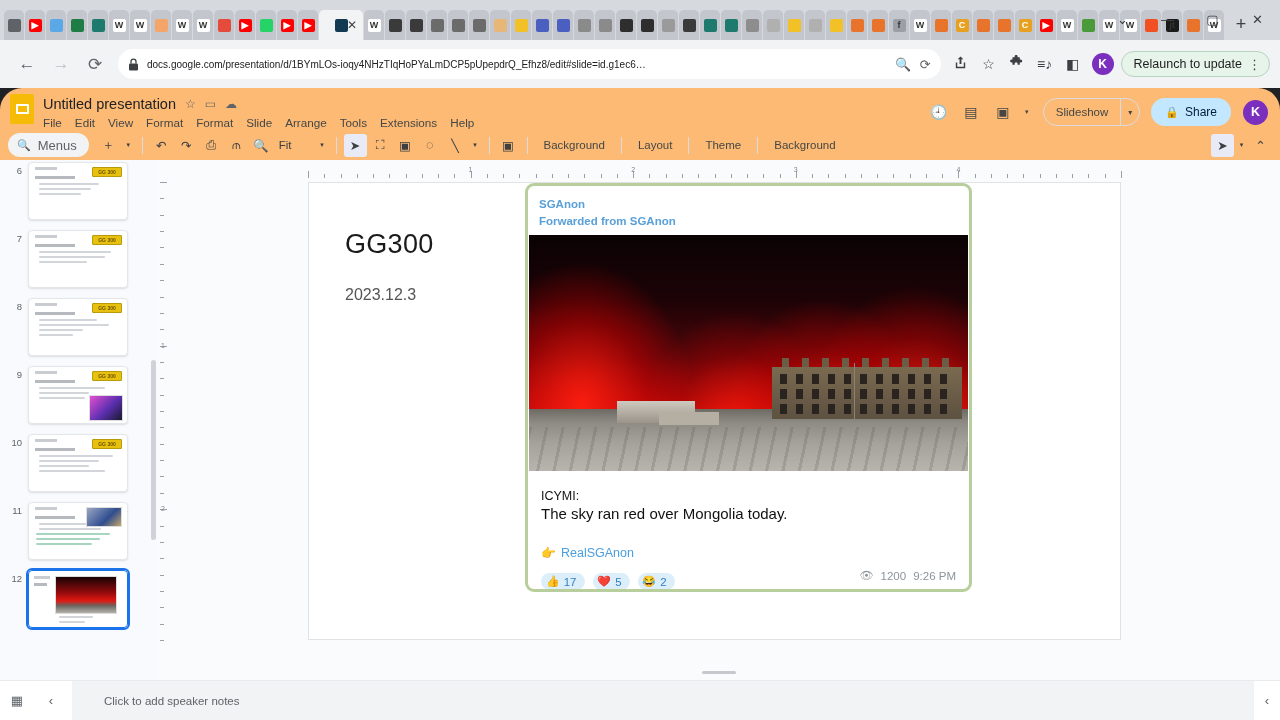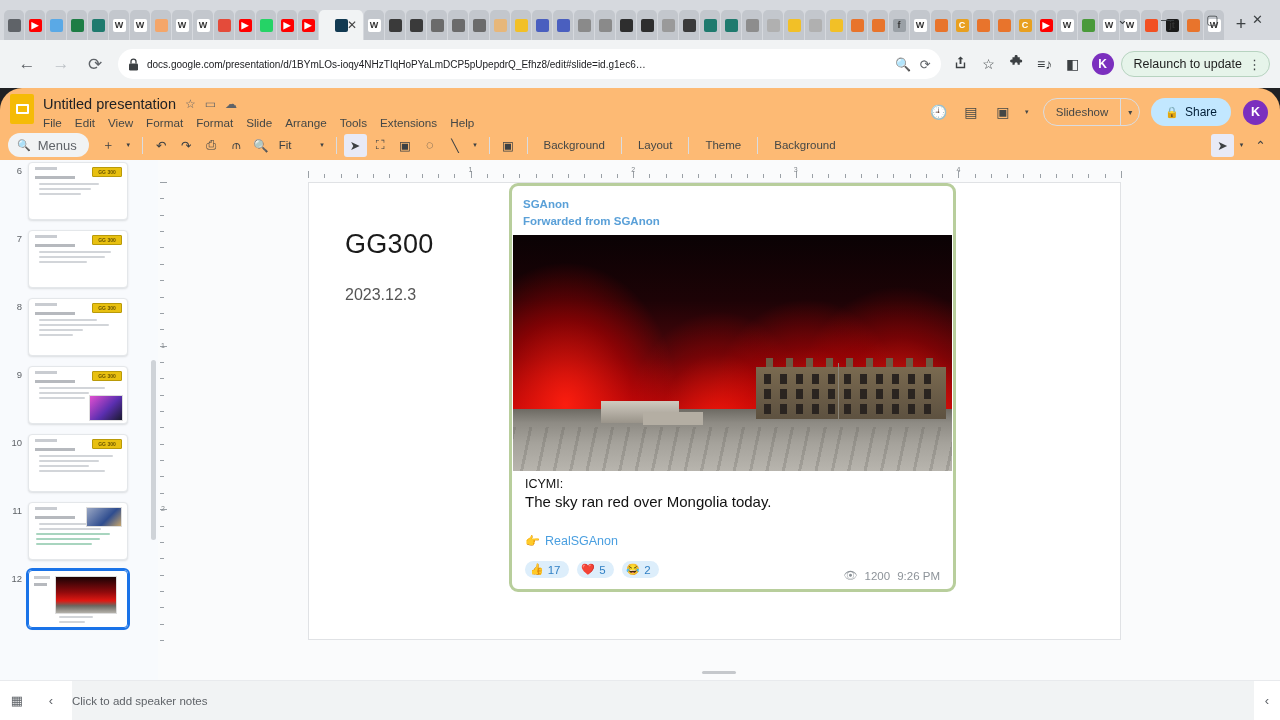--- a/index.html
+++ b/index.html
@@ -183,21 +183,21 @@
     position: absolute; left: 36px; top: 46px;
     font-size: 27px; color: #1a1a1a; letter-spacing: .3px;
   }
   .slide-date {
     position: absolute; left: 36px; top: 103px;
     font-size: 16px; color: #555;
   }
 
   
   .tg-card {
-    position: absolute; left: 200px; top: 0px; width: 447px; height: 409px;
+    position: absolute; left: 216px; top: 0px; width: 447px; height: 409px;
     border: 3px solid #b8ce9c; border-radius: 9px; background: #fff; overflow: hidden;
   }
   .tg-head { padding: 10px 11px 5px 11px; }
   .tg-head .l1 { font-size: 11.5px; color: #5aa0d8; font-weight: bold; line-height: 17px; }
   .tg-head .l2 { font-size: 11.5px; color: #5aa0d8; font-weight: bold; line-height: 17px; }
   .tg-photo { position: relative; height: 236px; margin: 0 1px; overflow: hidden; background: #000; }
   .sky {
     position: absolute; inset: 0;
     background:
       radial-gradient(ellipse 150px 190px at 12% 72%, rgba(255,30,15,.95) 0%, rgba(220,0,0,.45) 45%, rgba(90,0,0,0) 75%),
@@ -225,21 +225,21 @@
     position: absolute; left: 88px; bottom: 48px; width: 78px; height: 22px;
     background: linear-gradient(to bottom, #cfcabf, #9a948a);
   }
   .bldg-small2 {
     position: absolute; left: 130px; bottom: 46px; width: 60px; height: 13px;
     background: #b4aea3;
   }
   .pole { position: absolute; right: 113px; bottom: 50px; width: 1.5px; height: 58px; background: #8a8478; }
   .tracks { position: absolute; left: 0; right: 0; bottom: 0; height: 44px; opacity: .5;
     background: repeating-linear-gradient(102deg, rgba(90,88,82,.45) 0 3px, rgba(0,0,0,0) 3px 16px); }
-  .tg-body { padding: 4px 13px 4px 13px; }
+  .tg-body { padding: 4px 13px 4px 13px; margin-top: 12px; }
   .tg-body .icymi { font-size: 12.5px; color: #111; line-height: 18px; }
   .tg-body .msg { font-size: 15px; color: #111; line-height: 18px; }
   .tg-link { margin-top: 23px; font-size: 12.5px; color: #4a9fe0; display: flex; align-items: center; gap: 5px; }
   .tg-link .hand { font-size: 12px; }
   .tg-react { display: flex; align-items: center; gap: 8px; margin-top: 9px; padding: 0 13px; }
   .react {
     display: flex; align-items: center; gap: 4px; background: #ddeefb;
     border-radius: 10px; padding: 2px 8px 2px 5px;
   }
   .react .emo { font-size: 11px; }
@@ -256,21 +256,21 @@
   }
 
   
   .bottombar {
     position: absolute; left: 0; right: 0; bottom: 0; height: 40px;
     background: #fff; border-top: 1px solid #e8eaed; display: flex; align-items: center;
   }
   .bb-icon { width: 34px; text-align: center; font-size: 13px; color: #5f6368; }
   .notes {
     flex: 1; height: 40px; background: #f1f3f4; display: flex; align-items: center;
-    margin-left: 4px;
+    padding-left: 32px; margin-left: 4px;
   }
   .notes span { font-size: 11.5px; color: #5f6368; }
   .bb-right { width: 26px; text-align: center; font-size: 13px; color: #5f6368; }
 </style>
 </head>
 <body>
 
 <div class="screen">
 
   <div class="tabstrip">

